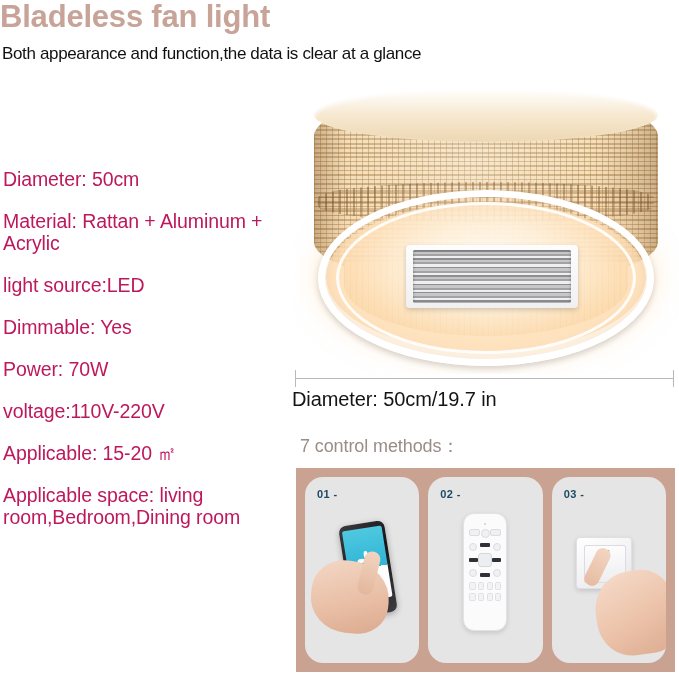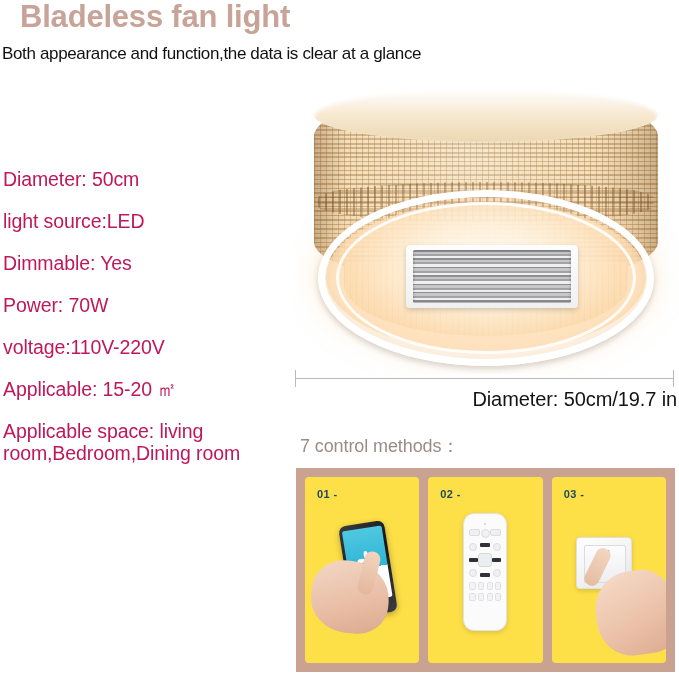--- a/index.html
+++ b/index.html
@@ -7,21 +7,21 @@
     width:679px;height:677px;
     background:#ffffff;
     font-family:"Liberation Sans","DejaVu Sans",sans-serif;
     overflow:hidden;
     position:relative;
   }
   #page{position:relative;width:679px;height:677px;}
 
   
   .title{
-    position:absolute;left:20px;top:-1px;
+    position:absolute;left:0;top:-1px;
     font-size:31px;font-weight:bold;letter-spacing:-0.2px;
     color:#c8a398;white-space:nowrap;
   }
   .subtitle{
     position:absolute;left:2px;top:44px;
     font-size:17px;color:#111111;white-space:nowrap;
     letter-spacing:-0.35px;
   }
 
   
@@ -145,39 +145,39 @@
     position:absolute;left:0;top:8px;width:100%;height:1px;
     background:#b9b9b9;
   }
   .dim-tick{
     position:absolute;top:0;width:1px;height:17px;background:#b9b9b9;
   }
   .dim-tick.l{left:0;}
   .dim-tick.r{right:0;}
   .dim-label{
     position:absolute;left:292px;top:388px;width:385px;
-    text-align:right;font-size:20px;color:#141414;
+    text-align:left;font-size:20px;color:#141414;
     letter-spacing:-0.1px;
   }
 
   
   .cm-title{
     position:absolute;left:300px;top:434px;
     font-size:18px;color:#9a8d86;letter-spacing:-0.1px;
   }
   .cm-panel{
     position:absolute;left:296px;top:468px;width:379px;height:204px;
     background:#c9a292;
   }
   .cm-cards{
     position:absolute;left:0;top:0;width:100%;height:100%;
     display:flex;gap:9px;padding:9px;box-sizing:border-box;
   }
   .cm-card{
-    flex:1;background:#fde047;border-radius:4px;
+    flex:1;background:#e5e5e5;border-radius:18px;
     position:relative;overflow:hidden;
   }
   .cm-num{
     position:absolute;left:12px;top:11px;
     font-size:11px;font-weight:bold;color:#1c4a63;letter-spacing:.4px;
   }
   .cm-art{
     position:absolute;left:0;top:26px;width:100%;bottom:0;
     overflow:hidden;
   }
@@ -276,20 +276,21 @@
 </head>
 <body>
 
 <div id="page">
 
   <div class="title">Bladeless fan light</div>
   <div class="subtitle">Both appearance and function,the data is clear at a glance</div>
 
   <div class="specs">
     <div class="spec">Diameter: 50cm</div>
+    <div class="spec">Material: Rattan + Aluminum + Acrylic</div>
     <div class="spec">light source:LED</div>
     <div class="spec">Dimmable: Yes</div>
     <div class="spec">Power: 70W</div>
     <div class="spec">voltage:110V-220V</div>
     <div class="spec">Applicable: 15-20 ㎡</div>
     <div class="spec">Applicable space: living room,Bedroom,Dining room</div>
   </div>
 
   <div class="photo">
     <div class="drum"></div>

